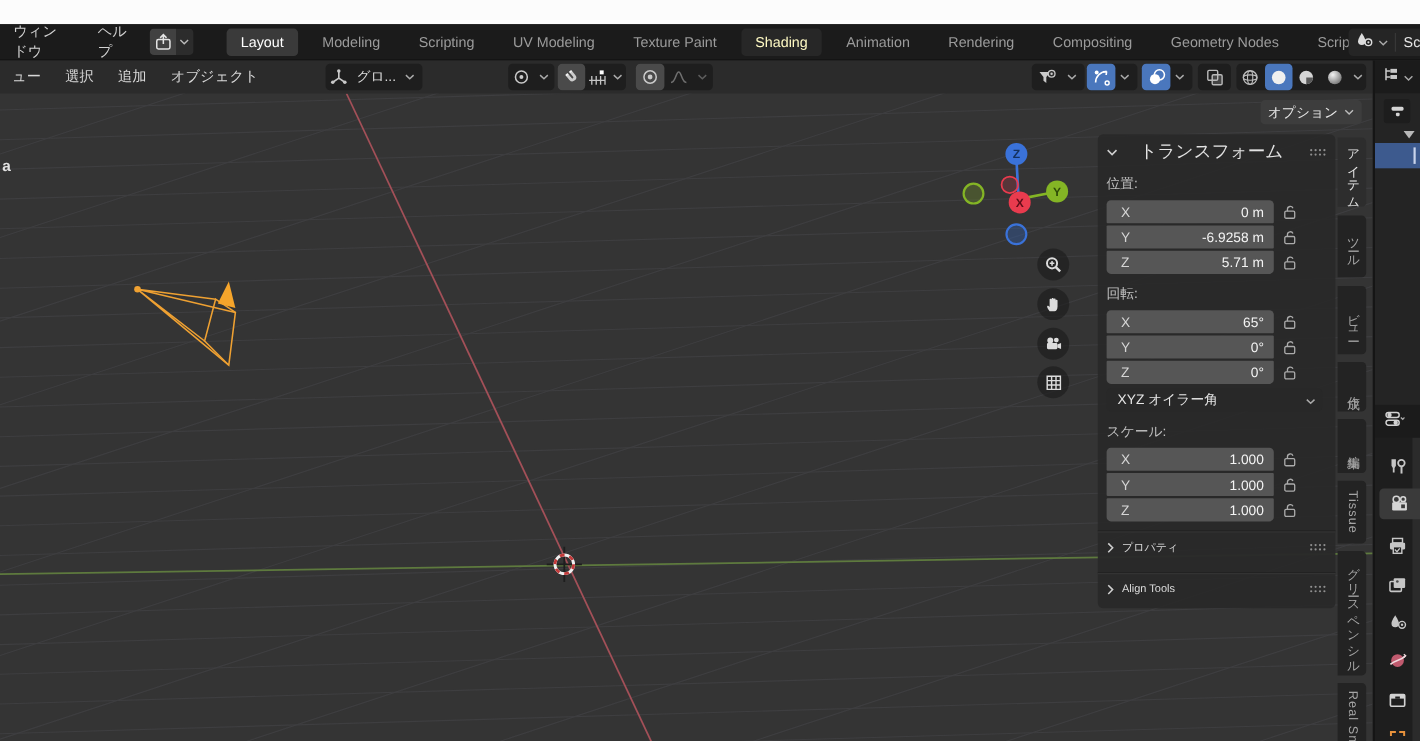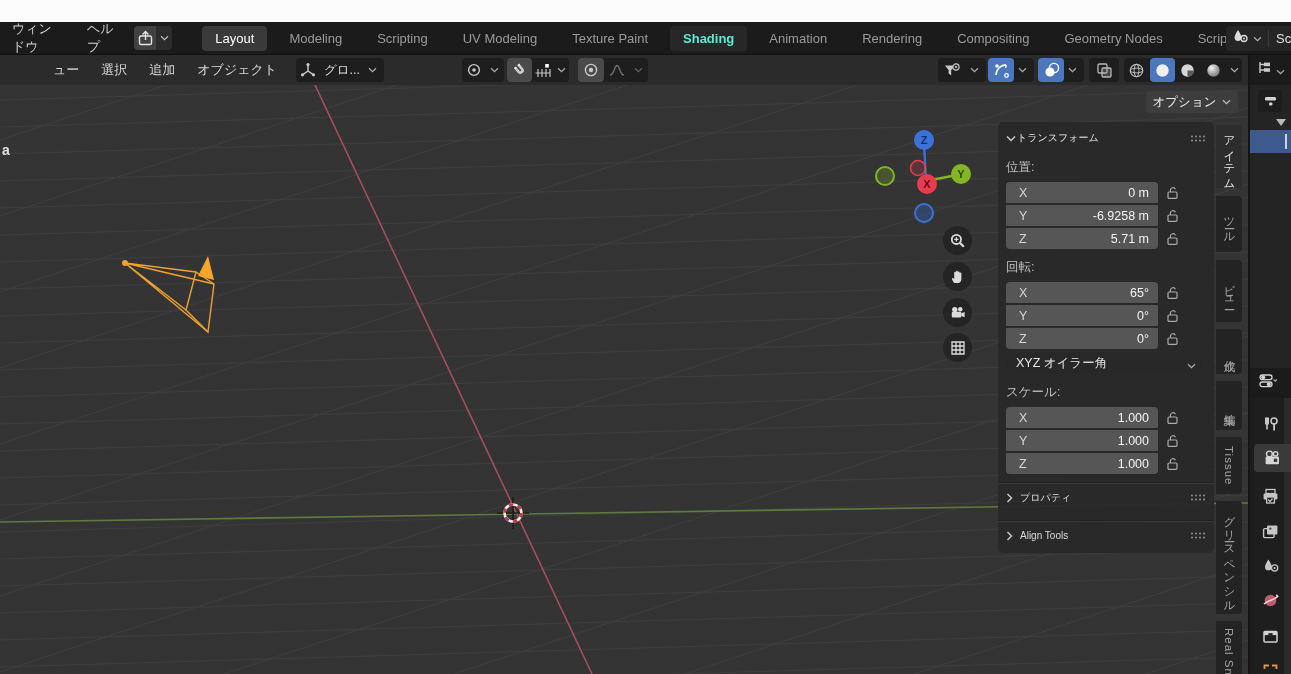--- a/index.html
+++ b/index.html
@@ -9,21 +9,21 @@
   
   .white-strip { position:absolute; left:0; top:0; width:1291px; height:22px; background:#fcfcfc; }
   .topbar { position:absolute; left:0; top:22px; width:1291px; height:33px; background:#1b1b1b; border-bottom:1px solid #111; display:flex; align-items:center; }
   .tb-menu { color:#d2d2d2; font-size:13px; padding:0 12px; height:100%; display:flex; align-items:center; cursor:default; }
   .share-btn { display:flex; align-items:center; margin-left:4px; height:24px; border-radius:4px; overflow:hidden; }
   .share-btn .icon-part { background:#414141; width:27px; height:24px; display:flex; align-items:center; justify-content:center; }
   .share-btn .chev-part { background:#2c2c2c; width:19px; height:24px; display:flex; align-items:center; justify-content:center; }
   .ws-tabs { display:flex; align-items:flex-start; margin-left:30px; }
   .ws-tab { color:#9b9b9b; font-size:13px; padding:0 13px; height:25px; line-height:25px; border-radius:4px; margin-right:9px; white-space:nowrap; }
   .ws-tab.active { background:#3a3a3a; color:#ffffff; }
-  .ws-tab.highlight { background:#272727; color:#5eead4;font-weight:bold; }
+  .ws-tab.highlight { background:#272727; color:#fef9c3; }
   .ws-add { color:#9b9b9b; font-size:15px; padding:0 6px; }
   .scene-widget { position:absolute; left:1226px; top:4px; height:25px; background:#252525; border-radius:4px; display:flex; align-items:center; padding:0 6px; }
   .scene-widget .sep { width:1px; height:17px; background:#3a3a3a; margin:0 7px 0 3px; }
   .scene-widget .lbl { color:#e4e4e4; font-size:13px; }
 
   
   .vp-header { position:absolute; left:0; top:55px; width:1248px; height:30px; background:#2b2b2b; display:flex; align-items:center; }
   .vp-menu { color:#d8d8d8; font-size:13px; padding:0 11px; height:100%; display:flex; align-items:center; }
   .hgroup { position:absolute; top:3px; height:24px; background:#1e1e1e; border-radius:4px; display:flex; align-items:center; }
   .hbtn { height:24px; display:flex; align-items:center; justify-content:center; }
@@ -36,21 +36,21 @@
   
   .viewport { position:absolute; left:0; top:85px; width:1248px; height:589px; overflow:hidden; }
   .vp-overlay-a { position:absolute; left:2px; top:57px; color:#e0e0e0; font-size:14px; font-weight:bold; }
   .options-btn { position:absolute; left:1146px; top:6px; width:92px; height:22px; background:#3d3d3d; border-radius:4px; display:flex; align-items:center; justify-content:center; gap:6px; color:#e8e8e8; font-size:12.5px; }
   .navgizmo { position:absolute; left:860px; top:35px; }
   .navbtn { position:absolute; width:29px; height:29px; border-radius:50%; background:rgba(28,28,28,.62); display:flex; align-items:center; justify-content:center; }
 
   
   .npanel { position:absolute; left:998px; top:37px; width:216px; height:431px; background:rgba(41,41,41,.97); border-radius:5px; padding:5px 0 0 0; }
   .np-header { display:flex; align-items:center; height:22px; padding:0 8px 0 8px; }
-  .np-title { color:#e3e3e3; font-size:10px; margin-left:1px; flex:1; }
+  .np-title { color:#e3e3e3; font-size:16px; margin-left:20px; flex:1; }
   .np-label { color:#c0c0c0; font-size:12.5px; margin:10px 0 6px 8px; }
   .nrow { display:flex; align-items:center; margin:0 8px 2px 8px; }
   .nfield { width:152px; height:21px; background:#565656; display:flex; align-items:center; padding:0 9px 0 13px; }
   .nfield.first { border-radius:4px 4px 1px 1px; }
   .nfield.mid { border-radius:1px; }
   .nfield.last { border-radius:1px 1px 4px 4px; }
   .nfield .axis { color:#d6d6d6; font-size:12.5px; }
   .nfield .val { margin-left:auto; color:#f4f4f4; font-size:12.5px; }
   .lockbtn { width:28px; height:21px; display:flex; align-items:center; justify-content:center; }
   .ndrop { width:196px; height:21px; margin:4px 8px 0 8px; background:#282828; border-radius:4px; display:flex; align-items:center; padding:0 6px 0 10px; }
@@ -130,21 +130,21 @@
         <svg width="9" height="6" viewBox="0 0 9 6">
             <polyline points="1,1.3 4.5,4.7 8,1.3" fill="none" stroke="#aaa" stroke-width="1.3"></polyline>
           </svg>
       </span>
       <span class="sep"></span>
       <span class="lbl">Sc</span>
     </div>
   </div>
 
   <div class="vp-header">
-    <div id="vp-menus" style="display:flex;height:100%;padding-left:42px;">
+    <div id="vp-menus" style="display:flex;height:100%;">
         <div class="vp-menu">ュー</div>
         <div class="vp-menu">選択</div>
         <div class="vp-menu">追加</div>
         <div class="vp-menu">オブジェクト</div>
       </div>
 
     <div class="hgroup" style="left:296px;width:88px;">
       <span class="hbtn" style="width:24px;">
         <svg width="16" height="16" viewBox="0 0 16 16">
             <path d="M8 9 L8 2.5 M8 9 L13.5 12.8 M8 9 L2.5 12.8" stroke="#c9c9c9" stroke-width="1.5" fill="none"></path>

